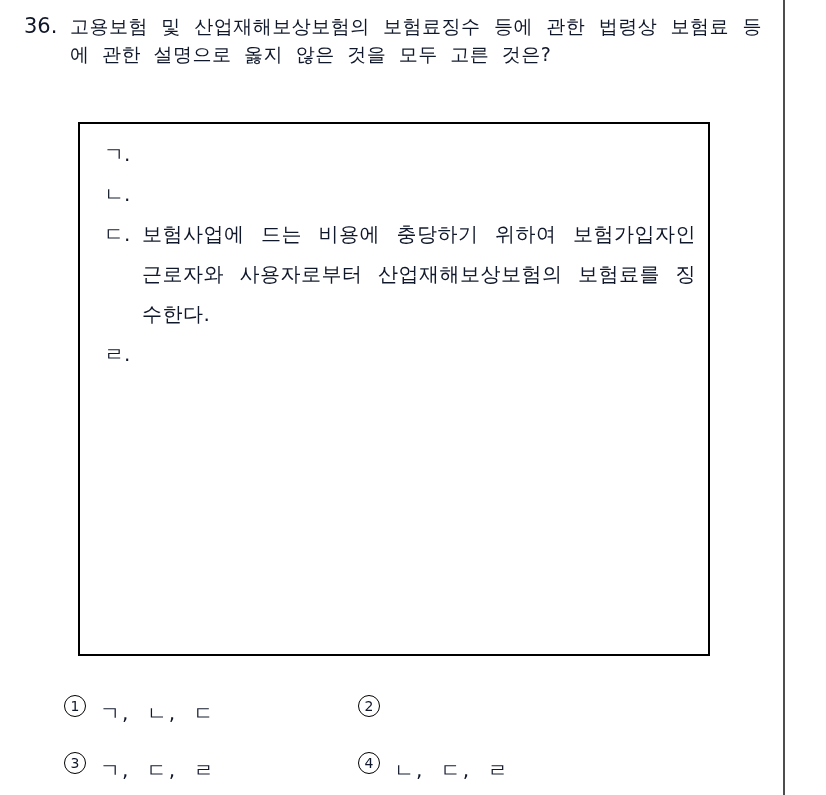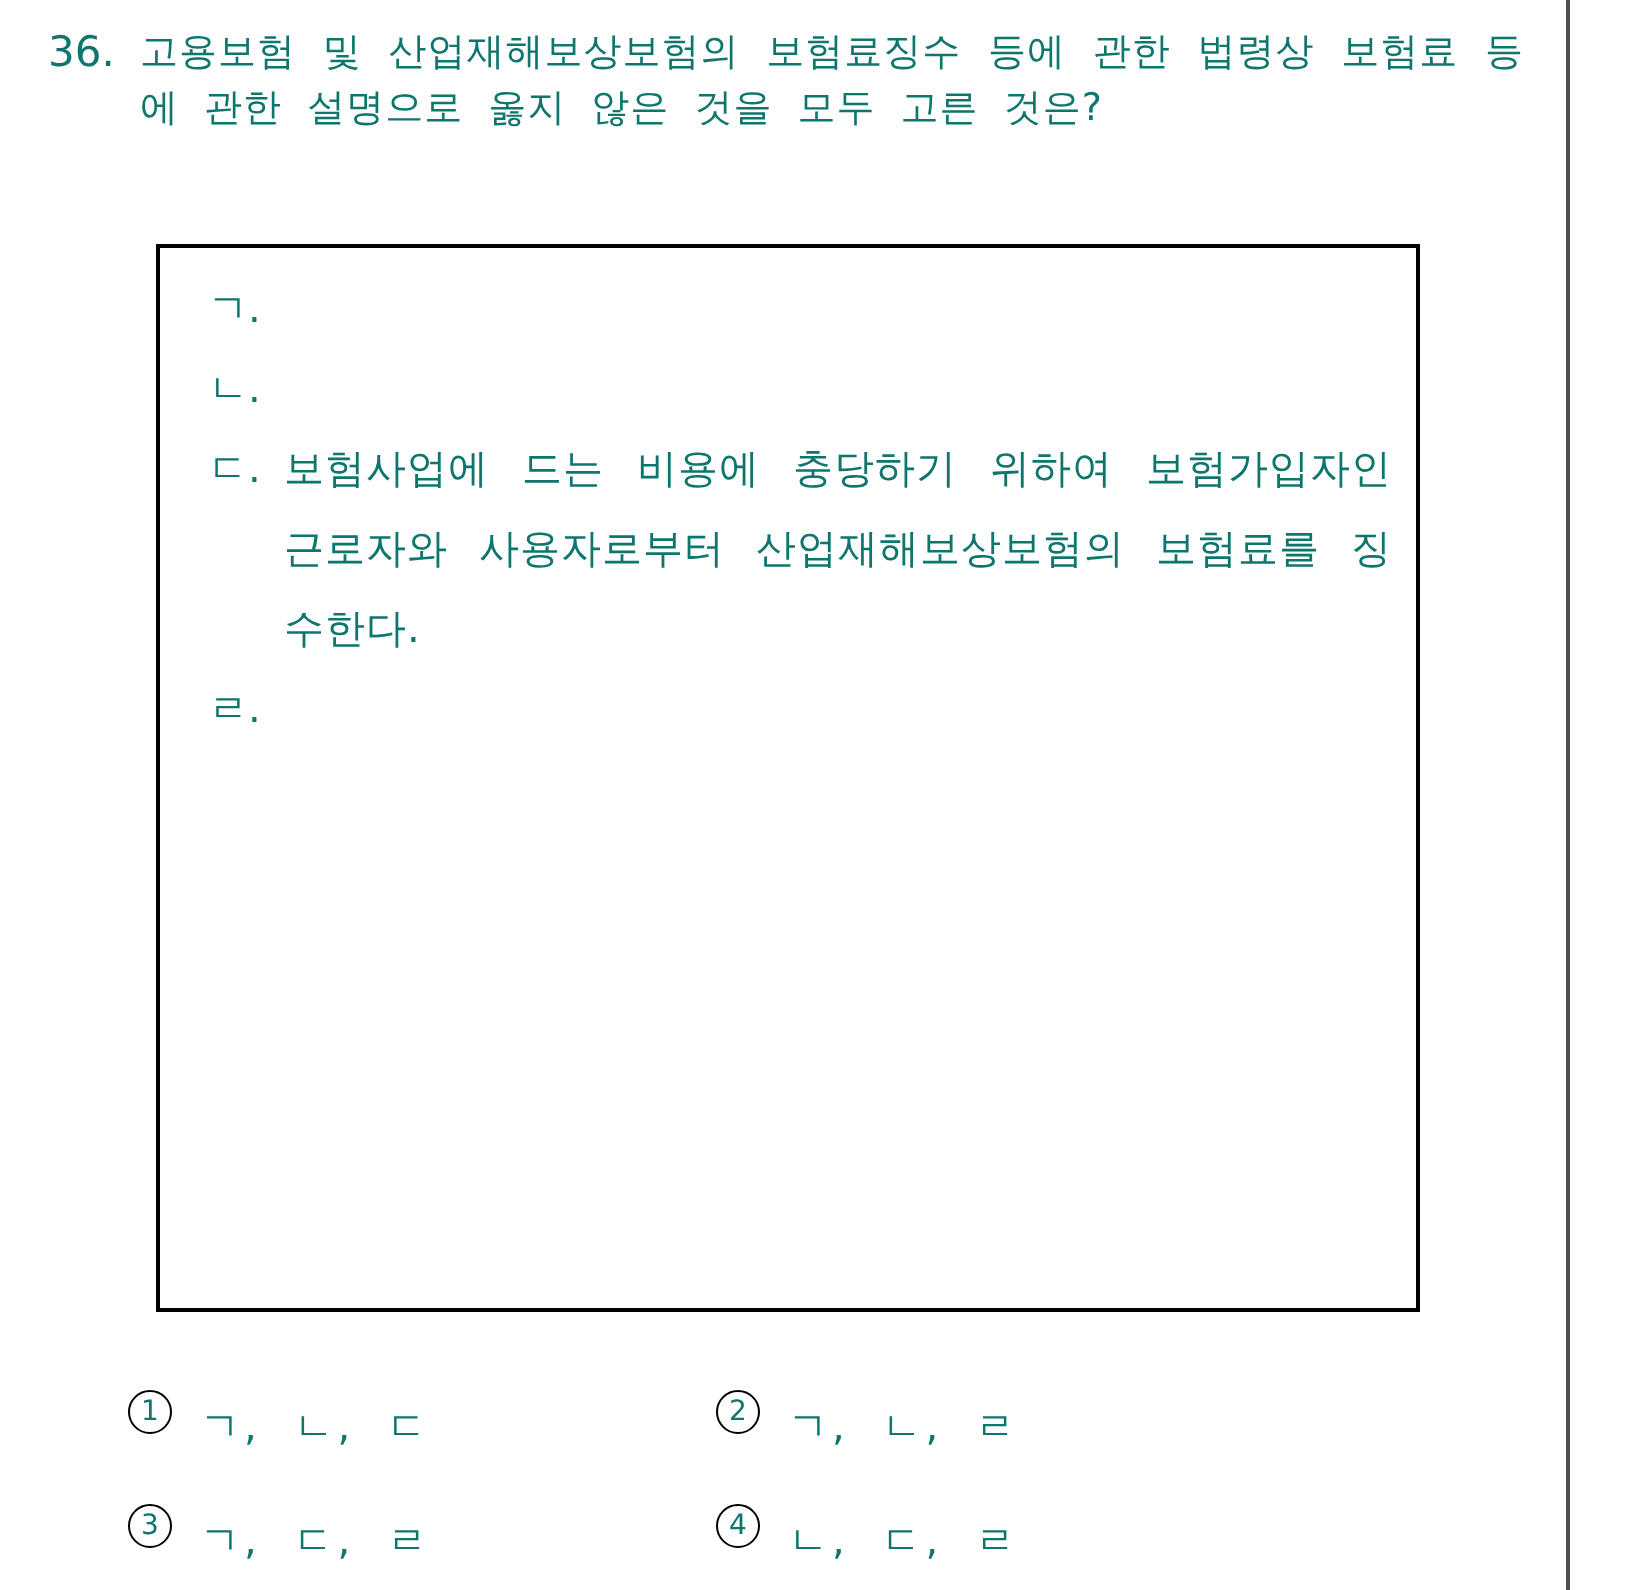--- a/index.html
+++ b/index.html
@@ -1,21 +1,21 @@
 <!DOCTYPE html>
 <html><head>
 <meta charset="utf-8">
 <style>
   html, body { margin: 0; padding: 0; background: #ffffff; }
   .page {
     position: relative;
     width: 826px;
     height: 795px;
     background: #ffffff;
-    color: #0f766e;
+    color: #0f172a;
     font-family: "DejaVu Sans", sans-serif;
     overflow: hidden;
   }
   .column-divider {
     position: absolute;
     left: 783px;
     top: 0;
     width: 2px;
     height: 795px;
     background: #4d4d4d;
@@ -132,21 +132,20 @@
     </div>
   </div>
 
   <div class="choices">
     <div class="choice">
       <span class="circle-number">1</span>
       <span class="choice-text">ㄱ, ㄴ, ㄷ</span>
     </div>
     <div class="choice">
       <span class="circle-number">2</span>
-      <span class="choice-text">ㄱ, ㄴ, ㄹ</span>
     </div>
     <div class="choice">
       <span class="circle-number">3</span>
       <span class="choice-text">ㄱ, ㄷ, ㄹ</span>
     </div>
     <div class="choice">
       <span class="circle-number">4</span>
       <span class="choice-text">ㄴ, ㄷ, ㄹ</span>
     </div>
     <div class="choice">

